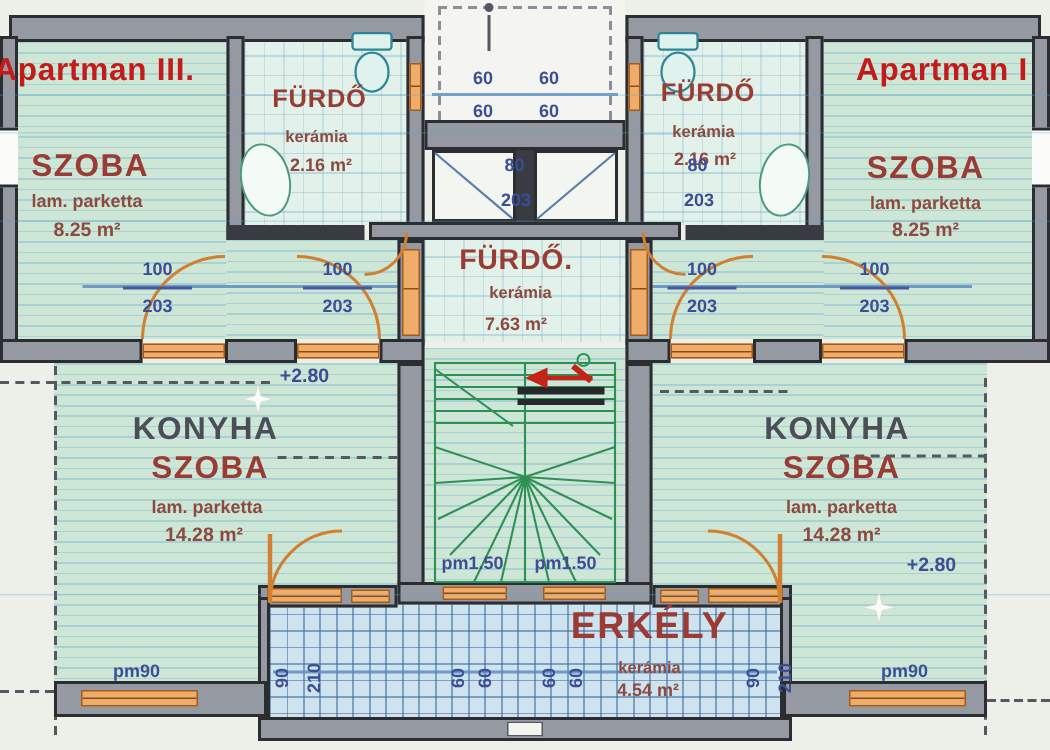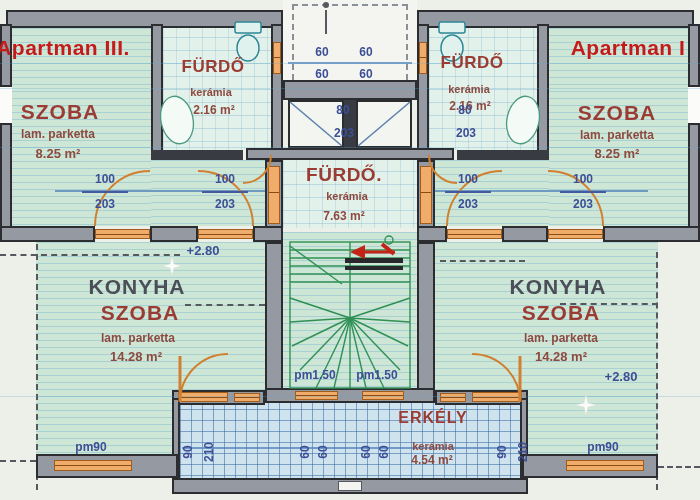--- a/index.html
+++ b/index.html
@@ -256,21 +256,21 @@
   <div class="lbl t-gray" style="left:137px;top:286px;">KONYHA</div>
   <div class="lbl t-room" style="left:140px;top:312px;">SZOBA</div>
   <div class="lbl t-sub" style="left:138px;top:338px;font-size:12px;">lam. parketta</div>
   <div class="lbl t-area" style="left:136px;top:356px;">14.28 m²</div>
 
   <div class="lbl t-gray" style="left:558px;top:286px;">KONYHA</div>
   <div class="lbl t-room" style="left:561px;top:312px;">SZOBA</div>
   <div class="lbl t-sub" style="left:561px;top:338px;font-size:12px;">lam. parketta</div>
   <div class="lbl t-area" style="left:561px;top:356px;">14.28 m²</div>
 
-  <div class="lbl t-room" style="left:433px;top:418px;font-size:16px;">ERKÉLY</div>
+  <div class="lbl t-room" style="left:433px;top:418px;font-size:25px;">ERKÉLY</div>
   <div class="lbl t-sub" style="left:433px;top:446px;">kerámia</div>
   <div class="lbl t-area" style="left:432px;top:460px;font-size:12px;">4.54 m²</div>
 
   <div class="lbl t-dim" style="left:322px;top:52px;">60</div>
   <div class="lbl t-dim" style="left:366px;top:52px;">60</div>
   <div class="lbl t-dim" style="left:322px;top:74px;">60</div>
   <div class="lbl t-dim" style="left:366px;top:74px;">60</div>
 
   <div class="lbl t-dim" style="left:343px;top:110px;">80</div>
   <div class="lbl t-dim" style="left:344px;top:133px;">203</div>

